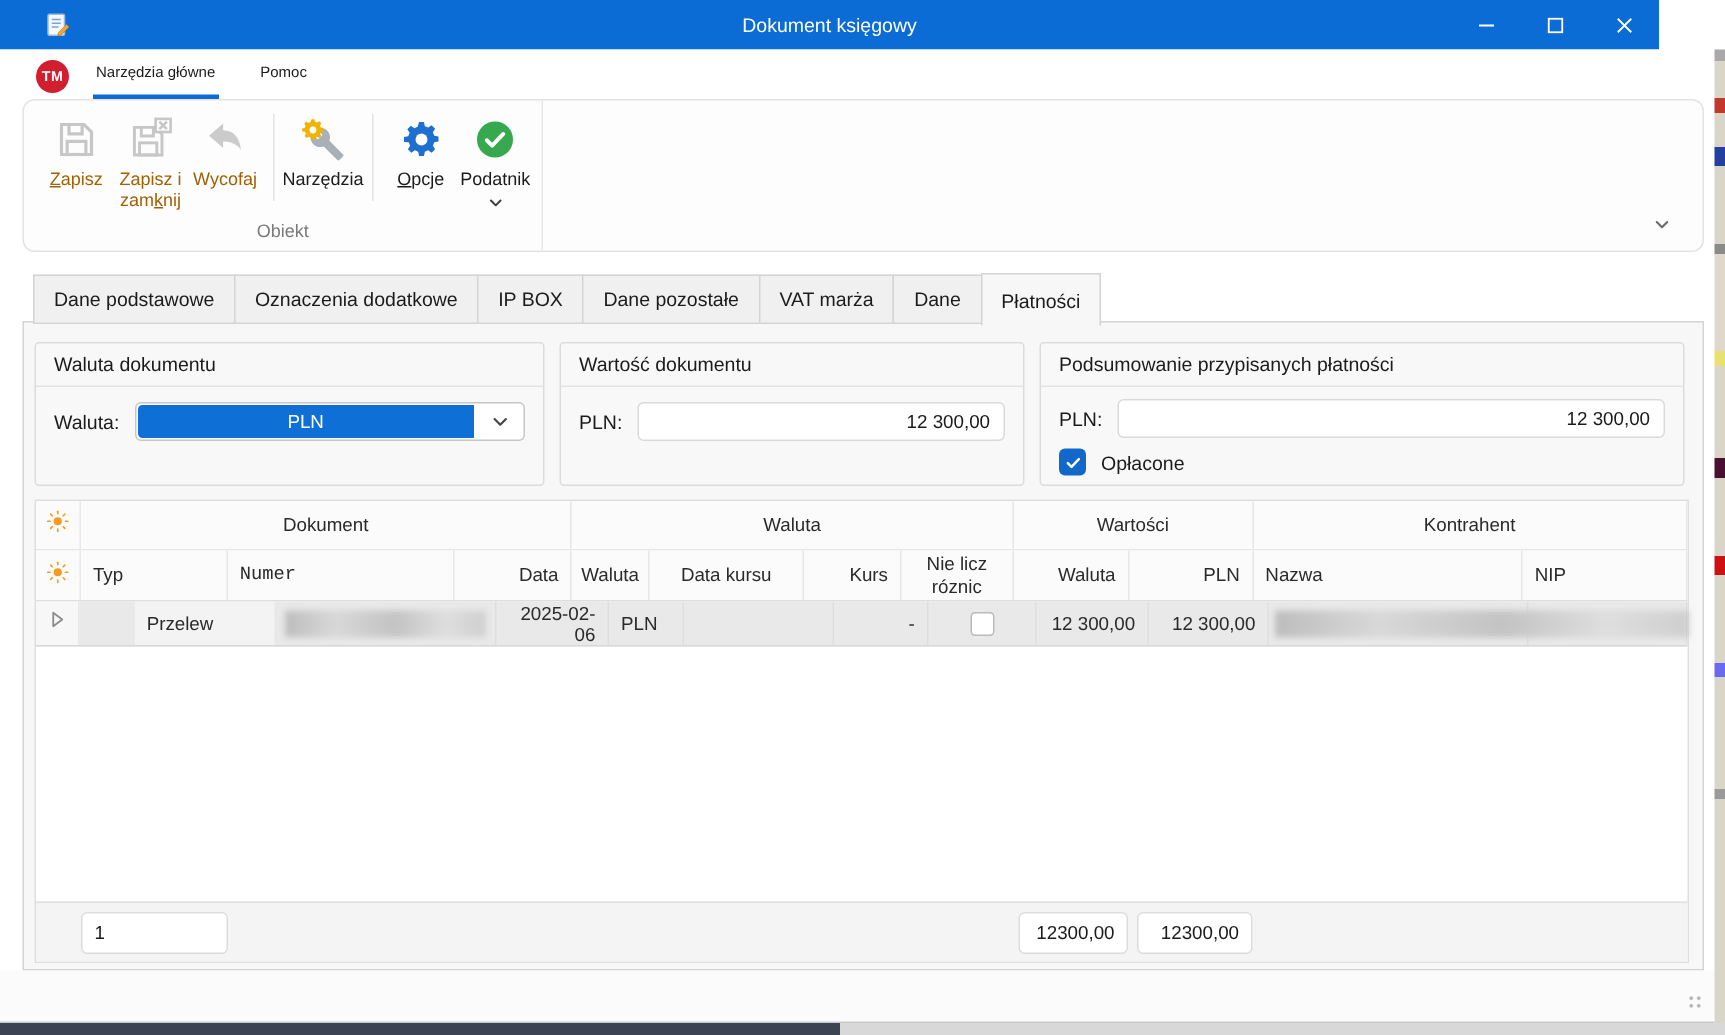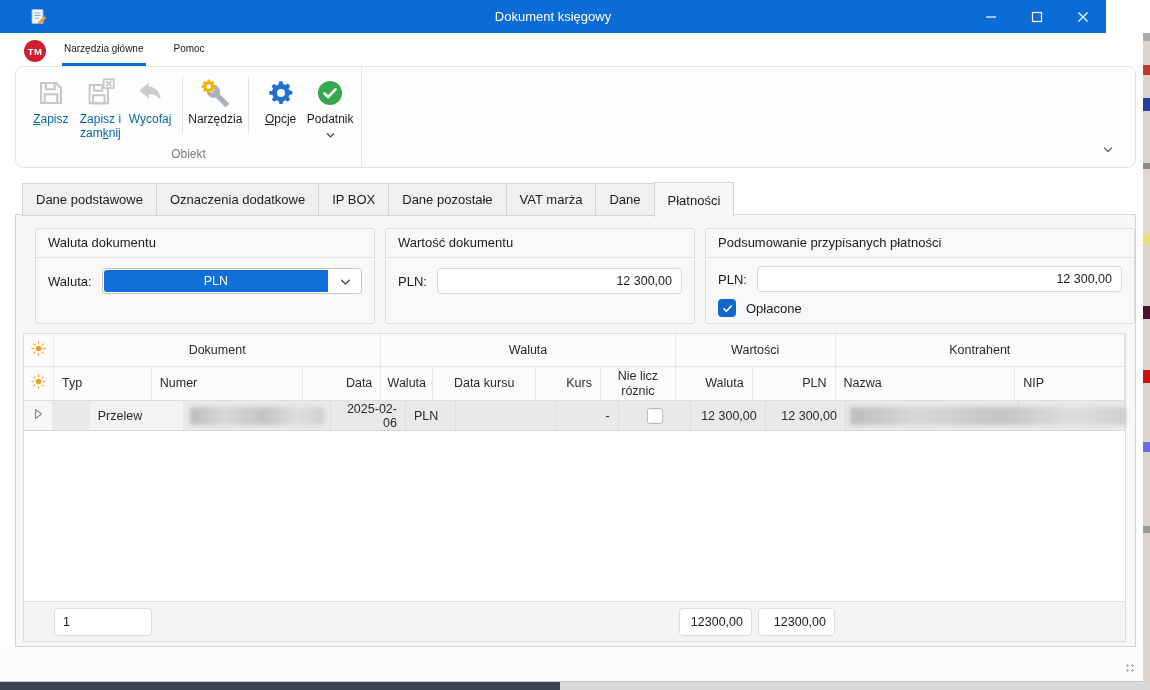--- a/index.html
+++ b/index.html
@@ -31,38 +31,38 @@
   
   .ribbon-box { position:absolute; left:15px; top:33px; width:1121px; height:102px;
                 border:1px solid #e3e3e3; border-radius:8px; background:#fdfdfd; }
   .ribbon-group { position:absolute; left:0; top:0; bottom:0; width:346px;
                   border-right:1px solid #e6e6e6; display:flex; flex-direction:column; }
   .ribbon-buttons { flex:1; display:flex; align-items:stretch; padding:7px 6px 0 10px; }
   .ribbon-btn { width:51px; display:flex; flex-direction:column; align-items:center; padding-top:3px;
                 background:transparent; border:none; cursor:pointer; gap:3px; }
   .ribbon-btn .rb-icon { height:32px; display:flex; align-items:center; justify-content:center; }
   .ribbon-btn .rb-label { font-size:12px; line-height:1.18; text-align:center; color:#1b1b1b; }
-  .ribbon-btn.disabled .rb-label { color:#0369a1; }
+  .ribbon-btn.disabled .rb-label { color:#a16207; }
   .ribbon-sep { width:1px; background:#e3e3e3; margin:2px 7px 10px 7px; }
   .ribbon-group-label { height:24px; line-height:20px; text-align:center; font-size:12px; color:#7a7a7a; }
   .ribbon-collapse { position:absolute; right:16px; bottom:8px; width:22px; height:18px;
                      display:flex; align-items:center; justify-content:center; cursor:pointer; }
 
   
   .doc-tabs { position:absolute; left:22px; top:149px; height:34px; display:flex; z-index:3; }
   .doc-tab { height:33px; margin-top:1px; display:flex; align-items:center; padding:0 13px; font-size:13px;
              color:#1b1b1b; background:#f0f0f0; border:1px solid #d4d4d4; margin-left:-1px; cursor:pointer; }
   .doc-tab:first-child { margin-left:0; }
   .doc-tab.active { background:#f7f7f7; height:35px; margin-top:0; border-bottom:none; z-index:4; }
 
   
   .content-panel { position:absolute; left:15px; top:181px; width:1121px; height:433px;
                    border:1px solid #d4d4d4; background:#f7f7f7; }
 
-  .group-box { position:absolute; top:13px; height:96px; border:1px solid #dcdcdc; border-radius:3px; background:#f8f8f8;margin-left:12px; }
+  .group-box { position:absolute; top:13px; height:96px; border:1px solid #dcdcdc; border-radius:3px; background:#f8f8f8; }
   .gb-currency { left:7px;  width:340px; }
   .gb-value    { left:357px; width:310px; }
   .gb-summary  { left:677px; width:430px; }
   .gb-head { height:29px; line-height:28px; padding:0 12px; font-size:13px; color:#1b1b1b;
              border-bottom:1px solid #e3e3e3; }
   .gb-body { padding:10px 12px; display:flex; align-items:center; gap:10px; }
   .gb-summary .gb-body { flex-direction:column; align-items:stretch; gap:7px; padding:8px 12px 0 12px; }
   .gb-row { display:flex; align-items:center; gap:10px; }
   .field-label { font-size:13px; color:#1b1b1b; white-space:nowrap; }
   .field { flex:1; height:26px; background:#fff; border:1px solid #d9d9d9; border-radius:4px;
@@ -331,21 +331,21 @@
                     <line x1="3" y1="3" x2="4.1" y2="4.1"></line>
                     <line x1="11.9" y1="11.9" x2="13" y2="13"></line>
                     <line x1="3" y1="13" x2="4.1" y2="11.9"></line>
                     <line x1="11.9" y1="4.1" x2="13" y2="3"></line>
                   </g>
                 </svg></span>
             </div>
             <div class="g-cell left" style="width: 98px;">
               <span class="wrap2">Typ</span>
             </div>
-            <div class="g-cell left" style="width: 152px;">
+            <div class="g-cell left" style="width: 152px; font-family: Liberation Mono, monospace;">
               <span class="wrap2">Numer</span>
             </div>
             <div class="g-cell right" style="width: 78px;">
               <span class="wrap2">Data</span>
             </div>
             <div class="g-cell center" style="width: 52px;">
               <span class="wrap2">Waluta</span>
             </div>
             <div class="g-cell center" style="width: 103px;">
               <span class="wrap2">Data kursu</span>

